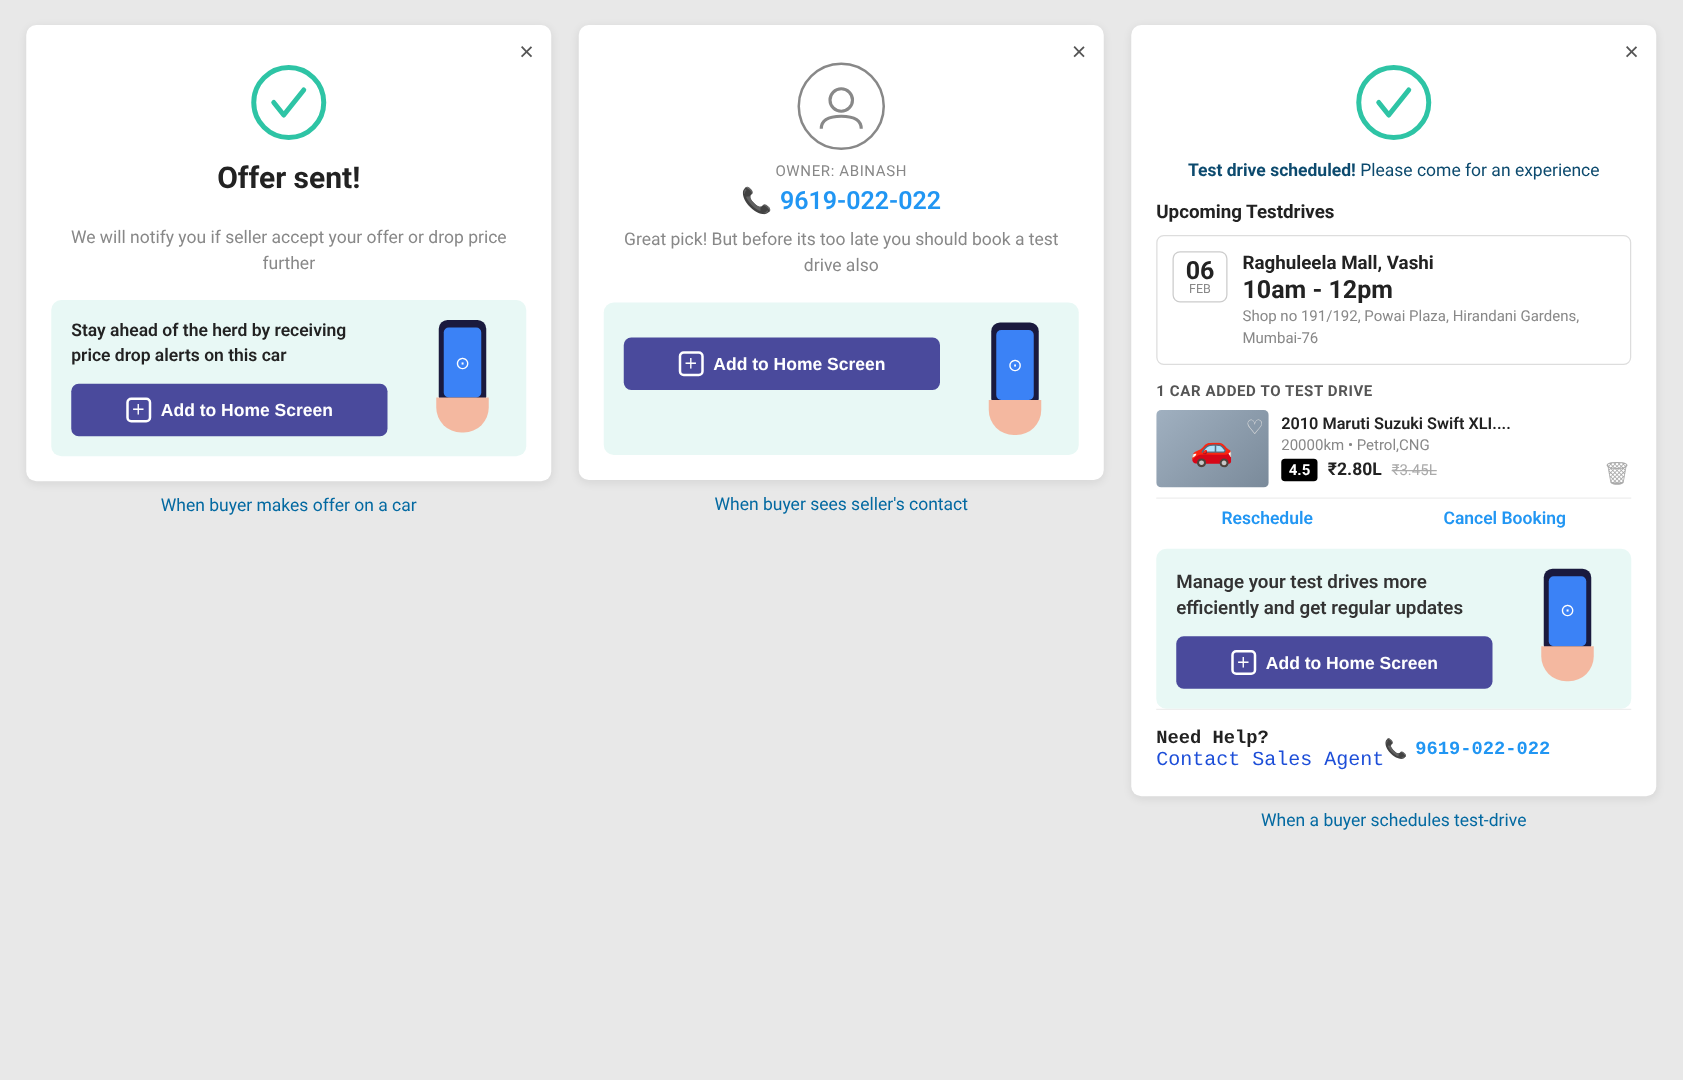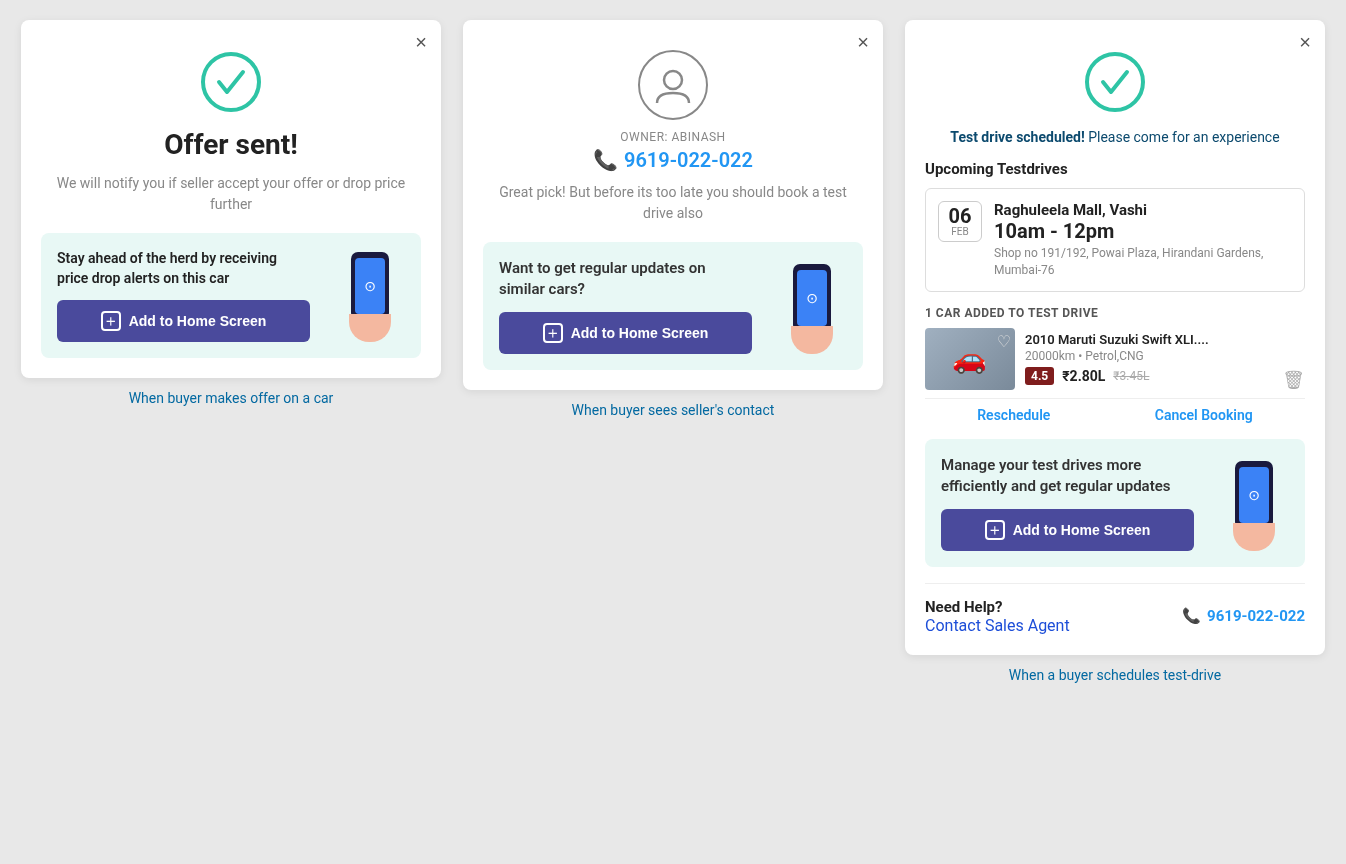--- a/index.html
+++ b/index.html
@@ -42,39 +42,39 @@
       top: 12px;
       right: 14px;
       font-size: 20px;
       color: #555;
       cursor: pointer;
       background: none;
       border: none;
       line-height: 1;
     }
     .panel-title-bold {
-      font-size: 28px;
+      font-size: 24px;
       font-weight: 700;
       color: #222;
       text-align: center;
     }
     .panel-subtitle {
       font-size: 14px;
       color: #888;
       text-align: center;
-      margin-top: 12px;
+      margin-top: 24px;
       line-height: 1.5;
     }
     .teal-banner {
       background: #e8f8f5;
       border-radius: 8px;
       margin-top: 18px;
       padding: 16px;
       display: flex;
-      align-items: flex-end;
+      align-items: flex-start;
       gap: 25px;
     }
     .banner-left {
       flex: 1;
     }
     .banner-text {
       font-size: 14px;
       font-weight: 600;
       color: #222;
       line-height: 1.4;
@@ -300,21 +300,21 @@
       color: #888;
       margin-top: 2px;
     }
     .car-price-row {
       display: flex;
       align-items: center;
       gap: 8px;
       margin-top: 4px;
     }
     .rating-badge {
-      background: #7f1d1d;
+      background: #000000;
       color: #fff;
       font-size: 12px;
       font-weight: 700;
       padding: 2px 6px;
       border-radius: 3px;
     }
     .price-current {
       font-size: 14px;
       font-weight: 700;
       color: #222;
@@ -341,24 +341,23 @@
     .action-link {
       font-size: 14px;
       font-weight: 600;
       color: #2196F3;
       cursor: pointer;
       text-decoration: none;
     }
     .help-section {
       display: flex;
       align-items: center;
-      justify-content: space-between;
-      margin-top: 16px;
       padding-top: 14px;
       border-top: 1px solid #eee;
+      font-family: Liberation Mono, monospace;
     }
     .help-left h4 {
       font-size: 15px;
       font-weight: 700;
       color: #222;
     }
     .help-left p {
       font-size: 16px;
       color: #1d4ed8;
     }
@@ -446,21 +445,20 @@
         <div class="owner-label">OWNER: ABINASH</div>
         <div class="owner-phone">
           <span>📞</span>
           <span>9619-022-022</span>
         </div>
         <div class="owner-pick">Great pick! But before its too late you should book a test drive also</div>
       </div>
 
       <div class="teal-banner">
         <div class="banner-left">
-          <div class="banner-text-secondary">Want to get regular updates on similar cars?</div>
           <button class="add-btn">
             <span class="add-btn-icon">＋</span>
             <span>Add to Home Screen</span>
           </button>
         </div>
         <div class="phone-img-wrap">
           <div class="phone-illus">
             <div class="phone-body">
               <div class="phone-screen">
                 <span class="phone-logo">⊙</span>

